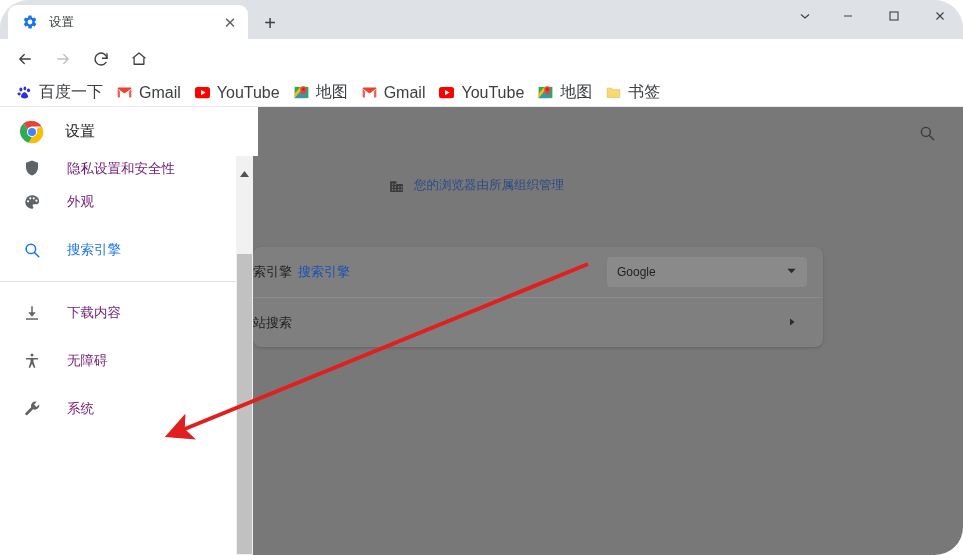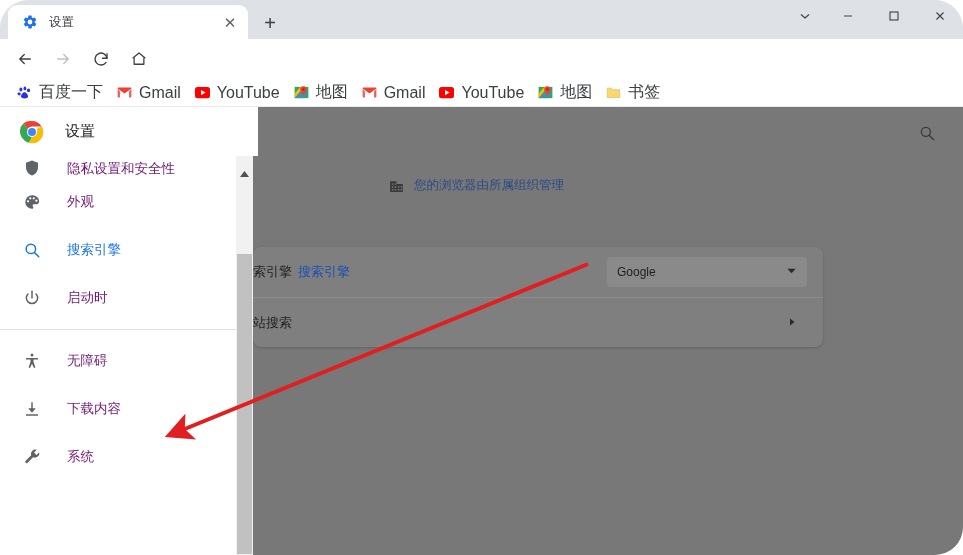--- a/index.html
+++ b/index.html
@@ -483,51 +483,42 @@
         <span class="mi-ico">
           <svg width="18" height="18" viewBox="0 0 24 24" fill="none" stroke="#1a73e8" stroke-width="2" stroke-linecap="round">
               <circle cx="10.5" cy="10.5" r="6.3"></circle>
               <path d="M15.3 15.3 21 21"></path>
             </svg>
         </span>
         <span class="mi-label">搜索引擎</span>
       </div>
 
 
+
+      <div class="menu-sep"></div>
+
+
       <div class="menu-item">
         <span class="mi-ico">
-          <svg width="18" height="18" viewBox="0 0 24 24" fill="none" stroke="#5f6368" stroke-width="2" stroke-linecap="round">
-              <path d="M12 3v9"></path>
-              <path d="M6.6 6.6a7.5 7.5 0 1 0 10.8 0"></path>
-            </svg>
-        </span>
-        <span class="mi-label">启动时</span>
-      </div>
-
-      <div class="menu-sep"></div>
-
+          <svg width="18" height="18" viewBox="0 0 24 24" fill="#5f6368">
+              <path d="M11 3h2v8h4l-5 6-5-6h4z"></path>
+              <rect x="4" y="19" width="16" height="2"></rect>
+            </svg>
+        </span>
+        <span class="mi-label">下载内容</span>
+      </div>
 
       <div class="menu-item">
         <span class="mi-ico">
           <svg width="18" height="18" viewBox="0 0 24 24" fill="#5f6368">
               <circle cx="12" cy="4" r="2"></circle>
               <path d="M4 8h16v2h-6v3l2.6 8h-2.2L12 15.5 9.6 21H7.4L10 13v-3H4z"></path>
             </svg>
         </span>
         <span class="mi-label">无障碍</span>
-      </div>
-
-      <div class="menu-item">
-        <span class="mi-ico">
-          <svg width="18" height="18" viewBox="0 0 24 24" fill="#5f6368">
-              <path d="M11 3h2v8h4l-5 6-5-6h4z"></path>
-              <rect x="4" y="19" width="16" height="2"></rect>
-            </svg>
-        </span>
-        <span class="mi-label">下载内容</span>
       </div>
 
       <div class="menu-item">
         <span class="mi-ico">
           <svg width="18" height="18" viewBox="0 0 24 24" fill="#5f6368">
               <path d="M21.7 5.6 18 9.3l-3.3-3.3 3.7-3.7a6 6 0 0 0-7.5 7.5L3.3 17.4a1.8 1.8 0 0 0 2.5 2.5l7.6-7.6a6 6 0 0 0 8.3-6.7z"></path>
             </svg>
         </span>
         <span class="mi-label">系统</span>
       </div>

